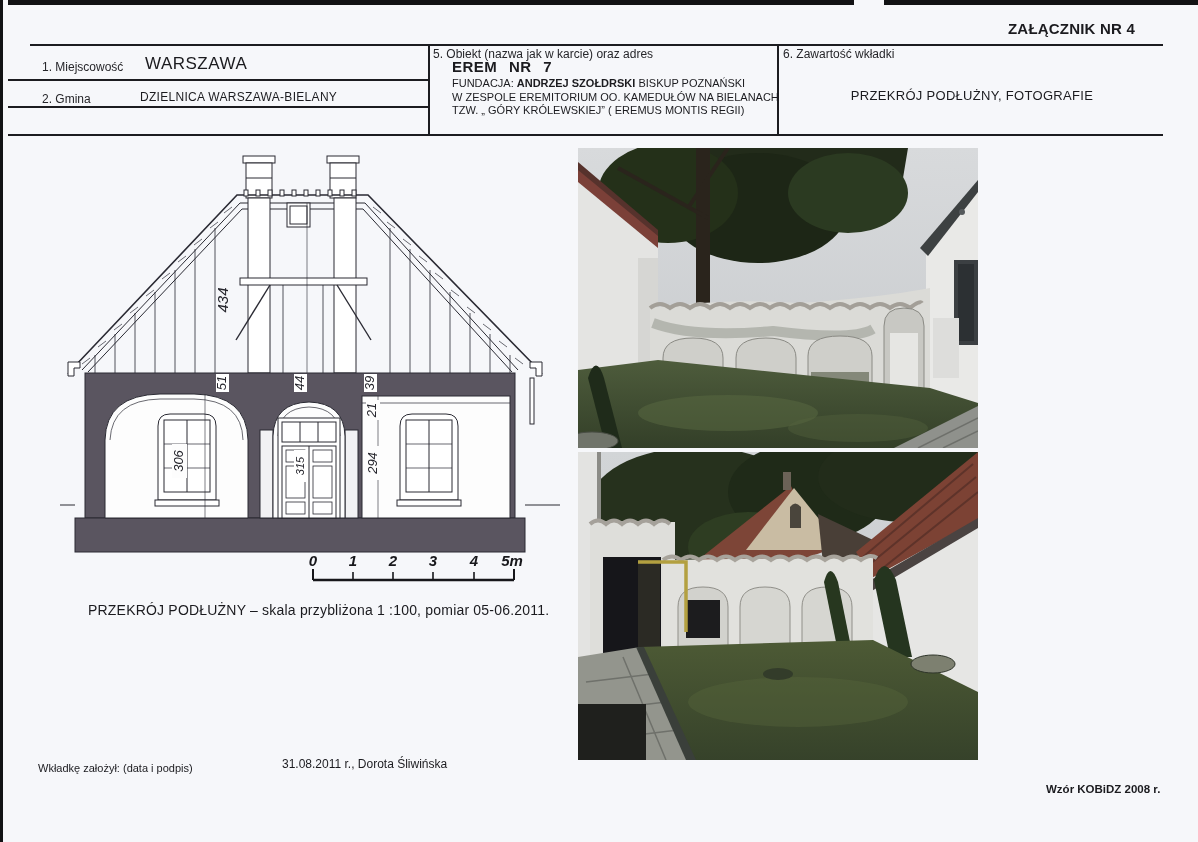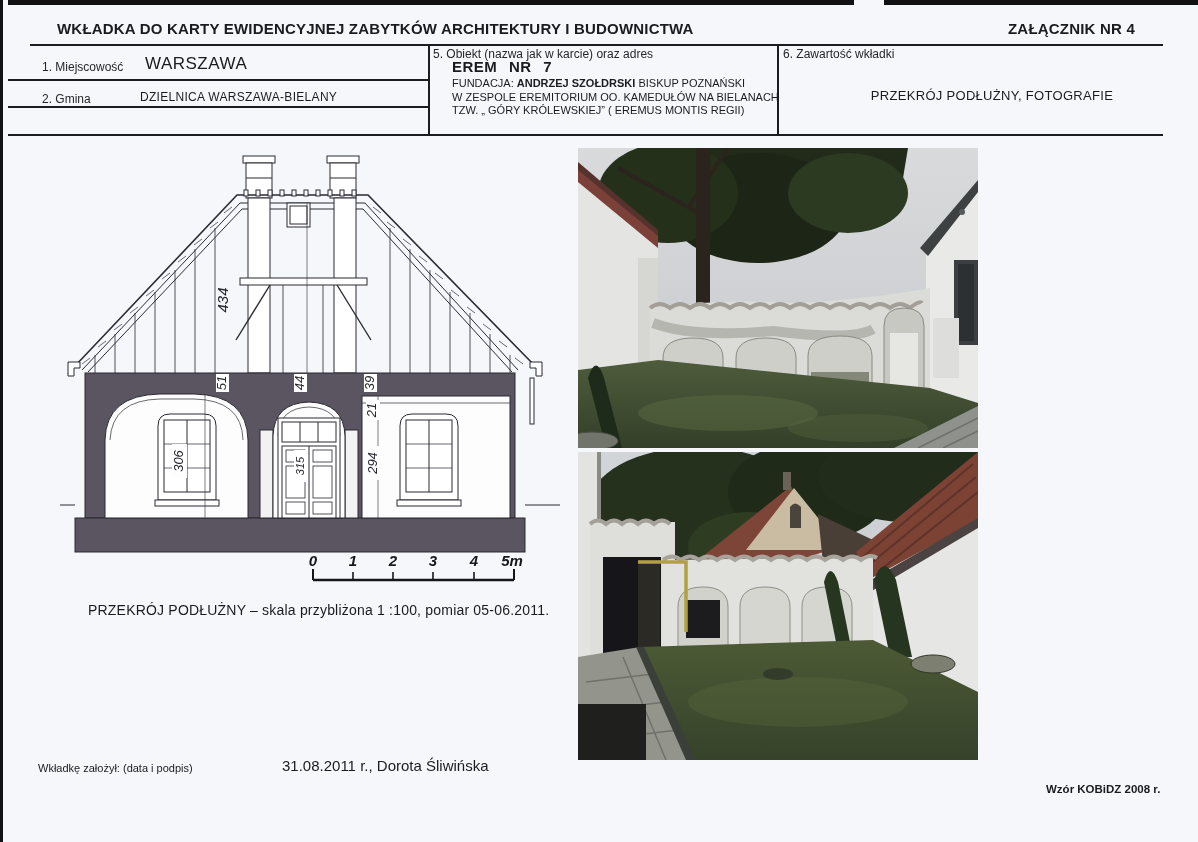--- a/index.html
+++ b/index.html
@@ -11,40 +11,39 @@
   }
   .abs{position:absolute;}
   .scan-bar{background:#121214;}
   .rule{background:#1c1c20;}
   .title{font-size:15px;font-weight:bold;letter-spacing:.2px;white-space:nowrap;}
   .lbl{font-size:12px;color:#26262a;white-space:nowrap;}
   .val-big{font-size:17px;letter-spacing:.5px;white-space:nowrap;}
   .val-mid{font-size:12px;letter-spacing:.3px;white-space:nowrap;}
   .obj-name{font-size:15px;font-weight:bold;word-spacing:7px;letter-spacing:.5px;}
   .obj-line{font-size:11px;line-height:13.5px;white-space:nowrap;}
-  .cell6-val{font-size:13px;letter-spacing:.3px;text-align:center;padding-left:20px;}
+  .cell6-val{font-size:13px;letter-spacing:.3px;text-align:center;}
   .photo-cap{font-size:13.5px;line-height:1.35;}
   .drw-cap{font-size:14px;font-weight:500;letter-spacing:.2px;white-space:nowrap;}
   .foot-lbl{font-size:11px;white-space:nowrap;}
-  .foot-val{font-size:15px;white-space:nowrap;}
+  .foot-val{font-size:12px;white-space:nowrap;}
   .wzor{font-size:11.5px;white-space:nowrap;}
   svg text{font-family:"Liberation Sans","DejaVu Sans",sans-serif;}
   .dim-t{font-size:13px;font-style:italic;fill:#25252c;}
   .scale-t{font-size:15px;font-weight:bold;font-style:italic;fill:#17171b;}
 </style>
 </head>
 <body>
 
 <div class="page">
 
   <div class="abs scan-bar" style="left:8px;top:0;width:846px;height:5px;"></div>
   <div class="abs scan-bar" style="left:884px;top:0;width:314px;height:5px;"></div>
   <div class="abs scan-bar" style="left:0;top:0;width:3px;height:842px;"></div>
 
-  <div class="abs title" style="left:57px;top:20px;">WKŁADKA DO KARTY EWIDENCYJNEJ ZABYTKÓW ARCHITEKTURY I BUDOWNICTWA</div>
   <div class="abs title" style="left:1008px;top:20px;">ZAŁĄCZNIK NR 4</div>
   <div class="abs rule" style="left:30px;top:44px;width:1133px;height:2px;"></div>
 
   <div class="abs rule" style="left:8px;top:79px;width:420px;height:2px;"></div>
   <div class="abs rule" style="left:8px;top:106px;width:420px;height:2px;"></div>
   <div class="abs rule" style="left:8px;top:134px;width:1155px;height:2px;"></div>
   <div class="abs rule" style="left:428px;top:45px;width:2px;height:91px;"></div>
   <div class="abs rule" style="left:777px;top:45px;width:2px;height:91px;"></div>
 
   <div class="abs lbl" style="left:42px;top:60px;">1. Miejscowość</div>

